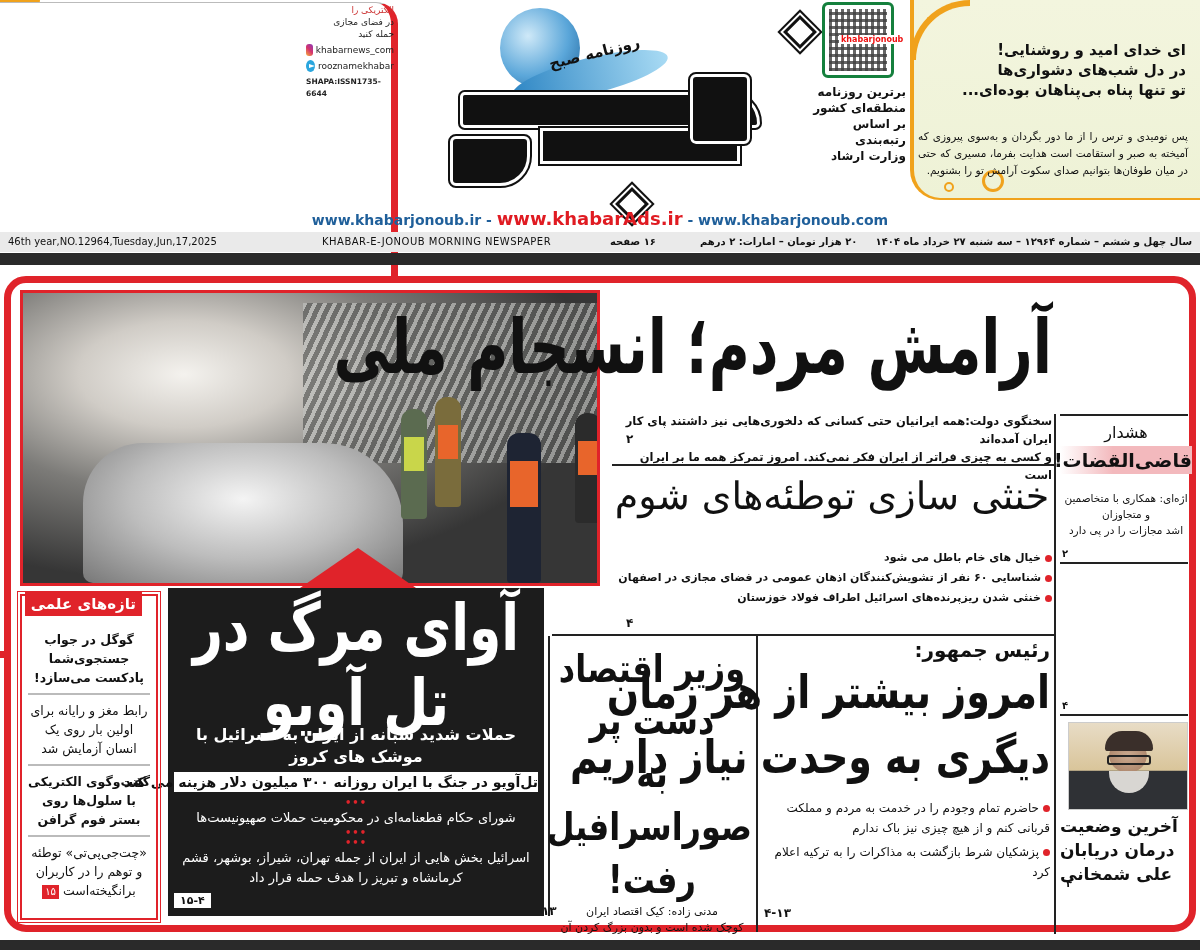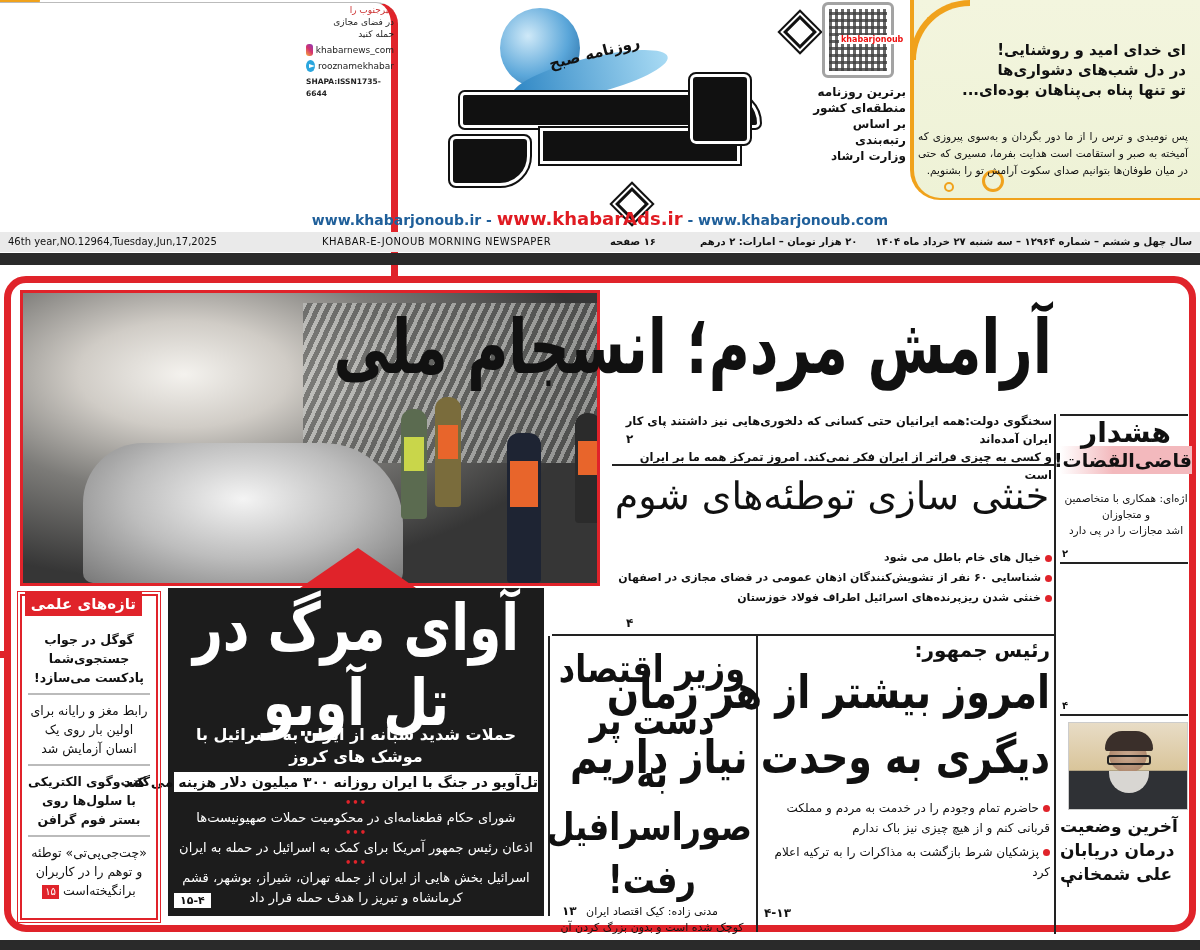--- a/index.html
+++ b/index.html
@@ -34,21 +34,21 @@
 
 .logo{position:absolute;left:400px;top:4px;width:400px;height:200px}
 .globe{position:absolute;left:100px;top:4px;width:80px;height:80px;border-radius:50%;background:radial-gradient(circle at 35% 35%,#cfe9f8 0%,#5aa6d9 55%,#1d5f96 100%)}
 .swoosh{position:absolute;left:110px;top:54px;width:160px;height:36px;border-radius:50%;background:linear-gradient(90deg,#2e86c4,#a9dbf4);transform:rotate(-14deg)}
 .sobh{position:absolute;left:148px;top:40px;transform:rotate(-14deg);font-weight:bold;font-size:15px;color:#111;direction:rtl}
 .khabar{position:absolute;left:50px;top:70px;width:340px;height:124px}
 .kh-bar{position:absolute;background:#111;border:3px solid #fff;outline:2px solid #111}
 .jonoub{position:absolute;left:124px;top:106px;color:#fff;font-weight:bold;font-size:20px;direction:rtl}
 .diamond{position:absolute;width:24px;height:24px;background:#fff;border:3px solid #111;transform:rotate(45deg);box-shadow:0 0 0 2px #fff,0 0 0 4px #111}
 
-.qr{position:absolute;left:822px;top:2px;width:72px;height:76px;border:3px solid #a3a3a3;border-radius:6px;background:#fff;padding:4px}
+.qr{position:absolute;left:822px;top:2px;width:72px;height:76px;border:3px solid #15803d;border-radius:6px;background:#fff;padding:4px}
 .qr-grid{width:100%;height:100%;background:
  repeating-linear-gradient(90deg,#333 0 3px,#fff 3px 6px),
  repeating-linear-gradient(0deg,#333 0 3px,#fff 3px 7px);background-blend-mode:multiply;opacity:.75}
 .qr-label{position:absolute;left:14px;top:30px;background:#fff;color:#e11;font-size:8px;font-weight:bold;padding:0 2px}
 .ranking{position:absolute;left:806px;top:84px;width:100px;direction:rtl;text-align:right;font-weight:bold;font-size:12px;line-height:16px}
 
 .quote-box{position:absolute;left:910px;top:0;width:290px;height:200px;background:linear-gradient(180deg,#f3f5de,#eef2d6);border-left:4px solid #f0a21c;border-bottom:2px solid #f0a21c;border-radius:0 0 0 30px}
 .quote-corner{position:absolute;left:910px;top:0;width:60px;height:60px;border-top-left-radius:60px;border-left:6px solid #f0a21c;border-top:6px solid #f0a21c}
 .quote-head{position:absolute;right:14px;top:40px;width:260px;direction:rtl;text-align:right;font-weight:bold;font-size:15px;line-height:20px}
 .quote-body{position:absolute;right:12px;top:128px;width:270px;direction:rtl;text-align:justify;font-size:10.5px;line-height:17px}
@@ -80,21 +80,21 @@
 .pg{font-weight:bold;font-size:12px;position:absolute}
 .hline{position:absolute;height:2px;background:#222}
 .vline{position:absolute;width:2px;background:#222}
 
 .second-head{position:absolute;left:612px;top:466px;width:440px;direction:rtl;text-align:center;font-family:"DejaVu Serif",serif;font-size:38px;line-height:60px;color:#111;white-space:nowrap}
 .bullets{position:absolute;left:612px;top:548px;width:440px;direction:rtl;text-align:right;font-weight:bold;font-size:11px;line-height:20px}
 .dot{display:inline-block;width:7px;height:7px;border-radius:50%;background:#e0232a;margin-left:4px;vertical-align:middle}
 
 
 .side{position:absolute;left:1060px;width:132px;direction:rtl;text-align:center}
-.warn-title{font-weight:700;font-size:28px;line-height:26px}
+.warn-title{font-weight:400;font-size:16px;line-height:26px}
 .warn-sub{font-weight:900;font-size:19px;line-height:28px;background:linear-gradient(90deg,#fff0 0%,#f3b9bd 40%,#f3b9bd 100%)}
 .warn-body{font-size:10.5px;line-height:16px;margin-top:16px}
 .army-pre{font-size:11px;line-height:17px}
 .army-head{font-weight:900;font-size:26px;line-height:36px;transform:scaleY(1.3);transform-origin:top}
 .portrait{position:absolute;left:1068px;top:722px;width:120px;height:88px;border:1px solid #ccc;background:
  radial-gradient(ellipse at 50% 38%,#caa88e 0%,#b08a70 22%,#fff0 23%),
  linear-gradient(180deg,#e8dcc6 0%,#d9c59a 55%,#2f3135 56%,#2f3135 100%)}
 .portrait .hair{position:absolute;left:36px;top:8px;width:48px;height:20px;border-radius:24px 24px 4px 4px;background:#3a2f2a}
 .portrait .glasses{position:absolute;left:38px;top:32px;width:44px;height:10px;border:2px solid #222;border-radius:3px}
 .portrait .beard{position:absolute;left:40px;top:48px;width:40px;height:22px;border-radius:0 0 20px 20px;background:#d8d6d2}
@@ -157,21 +157,21 @@
 
   <div class="thumb-caption" style="left:136px;top:158px;width:168px">
     <div>رکورد جدید پادشاه</div>
     <div>مسن‌ترین بازیکن تاریخ فوتبال</div>
   </div>
   <div class="thumb-num" style="left:152px;top:202px">۱۶</div>
 
   <div class="social">
     <div class="frame"></div>
     <div style="padding:2px 4px 0 0;position:relative">
-      <div style="color:#c33">خبرجنوب را</div>
+      <div style="color:#c33">الکتریکی را</div>
       <div>در فضای مجازی</div>
       <div>حمله کنید</div>
       <div class="row">
         <span class="ig"></span>
         <span>khabarnews_com</span>
       </div>
       <div class="row">
         <span class="tg"></span>
         <span>rooznamekhabar</span>
       </div>
@@ -322,32 +322,31 @@
       <div>به صوراسرافیل</div>
       <div>رفت!</div>
     </div>
     <div class="econ-body" style="margin-top:42px">
       <div>مدنی زاده: کیک اقتصاد ایران</div>
       <div>کوچک شده است و بدون بزرگ کردن آن</div>
       <div>وضع بهتر نمی شود</div>
 
     </div>
   </div>
-  <div class="pg" style="left:562px;top:904px">۱۳</div>
+  <div class="pg" style="left:542px;top:904px">۱۳</div>
 
   <div class="blackbox">
     <div class="bb-head">آوای مرگ در تل آویو</div>
     <div class="bb-sub">حملات شدید شبانه از ایران به اسرائیل با موشک های کروز</div>
     <div class="bb-strip">تل‌آویو در جنگ با ایران روزانه ۳۰۰ میلیون دلار هزینه می کند</div>
     <div class="bb-dots" style="margin-top:6px">•••</div>
     <div class="bb-item">
       <div>شورای حکام قطعنامه‌ای در محکومیت حملات صهیونیست‌ها</div>
     </div>
     <div class="bb-dots">•••</div>
-    <div class="bb-item">اذعان رئیس جمهور آمریکا برای کمک به اسرائیل در حمله به ایران</div>
     <div class="bb-dots">•••</div>
     <div class="bb-item">
       <div>اسرائیل بخش هایی از ایران از جمله تهران، شیراز، بوشهر، قشم</div>
       <div>کرمانشاه و تبریز را هدف حمله قرار داد</div>
     </div>
     <div class="bb-pg">۱۵-۴</div>
   </div>
 
   <div class="sci">
     <div class="sci-tag">تازه‌های علمی</div>

